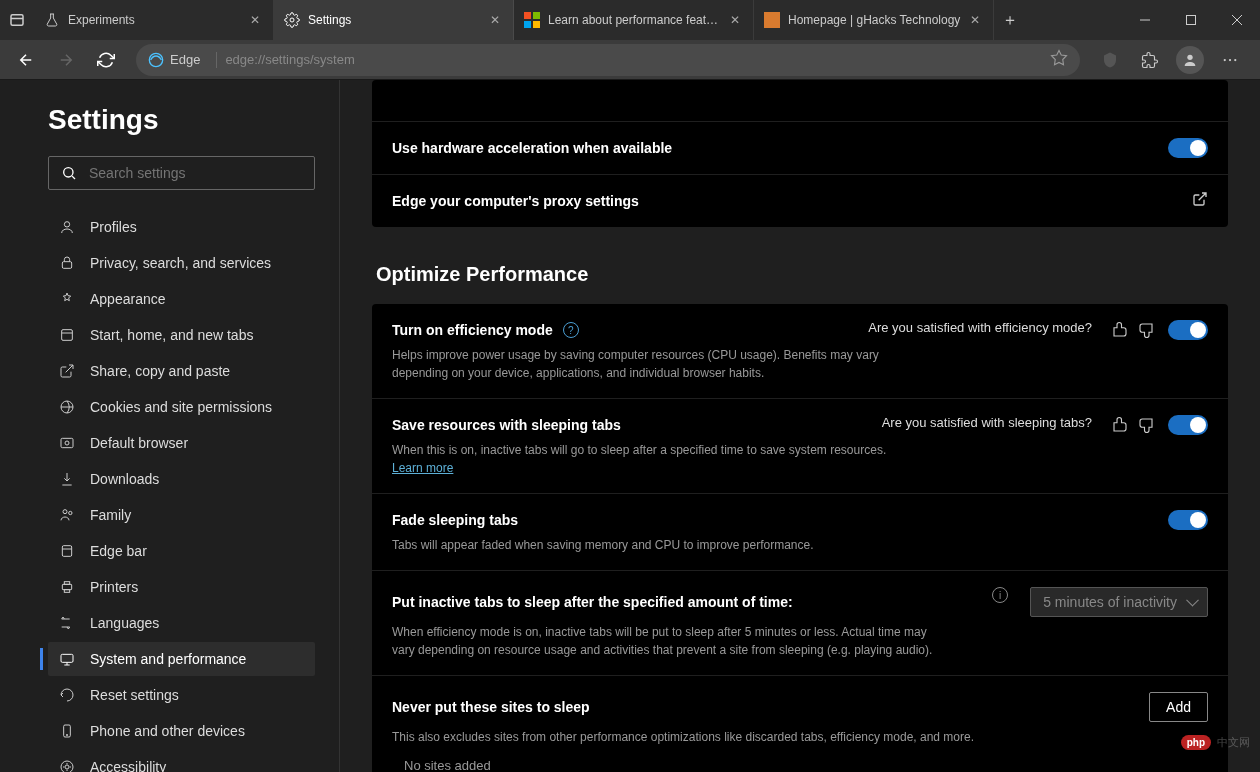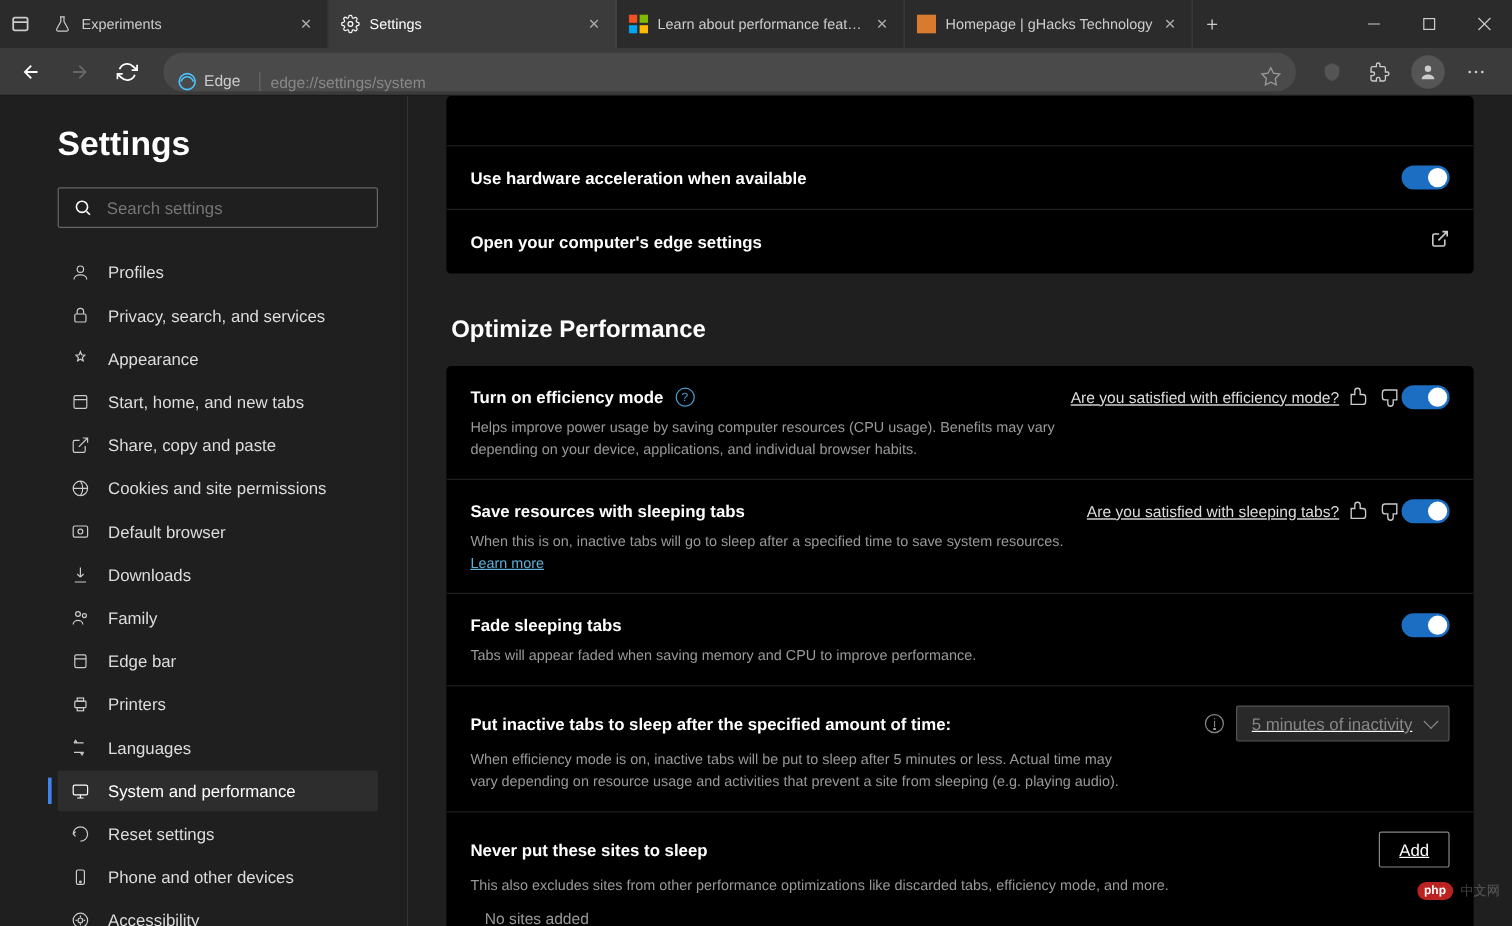--- a/index.html
+++ b/index.html
@@ -16,21 +16,21 @@
 .tab .tab-title { flex: 1; white-space: nowrap; overflow: hidden; text-overflow: ellipsis; }
 .tab .tab-close { width: 16px; height: 16px; display: inline-flex; align-items: center; justify-content: center; margin-left: 6px; color: #aaa; flex-shrink: 0; }
 .newtab { width: 32px; display: flex; align-items: center; justify-content: center; color: #ccc; cursor: pointer; }
 .win-controls { display: flex; margin-left: auto; }
 .win-btn { width: 46px; height: 40px; display: flex; align-items: center; justify-content: center; color: #ccc; cursor: pointer; }
 
 
 .toolbar { height: 40px; background: #3b3b3b; display: flex; align-items: center; padding: 0 8px; gap: 4px; border-bottom: 1px solid #1a1a1a; }
 .nav-btn { width: 36px; height: 32px; display: flex; align-items: center; justify-content: center; color: #bbb; cursor: pointer; }
 .nav-btn.disabled { color: #555; cursor: default; }
-.addressbar { flex: 1; height: 32px; background: #4a4a4a; border-radius: 16px; display: flex; align-items: flex-end; padding: 0 12px; margin: 0 8px; font-size: 13px; color: #ccc; }
+.addressbar { flex: 1; height: 32px; background: #4a4a4a; border-radius: 16px; display: flex; align-items: center; padding: 0 12px; margin: 0 8px; font-size: 13px; color: #ccc; }
 .addressbar .edge-badge { display: inline-flex; align-items: center; gap: 6px; margin-right: 8px; }
 .addressbar .divider { width: 1px; height: 16px; background: #666; margin: 0 8px; }
 .addressbar .url-path { color: #888; }
 .addressbar .fav-icon { margin-left: auto; color: #888; }
 .toolbar-right { display: flex; align-items: center; gap: 4px; padding-right: 4px; }
 .toolbar-icon { width: 36px; height: 32px; display: flex; align-items: center; justify-content: center; color: #ccc; cursor: pointer; }
 .profile-icon { width: 28px; height: 28px; border-radius: 50%; background: #555; display: flex; align-items: center; justify-content: center; }
 
 
 .content { display: flex; height: calc(772px - 80px); }
@@ -49,21 +49,21 @@
 
 .main { flex: 1; overflow-y: auto; padding: 0 32px 32px 32px; background: #1f1f1f; }
 .card-group { background: #000000; border-radius: 4px; overflow: hidden; margin-bottom: 8px; }
 .card-row { padding: 16px 20px; display: flex; align-items: center; border-bottom: 1px solid #1f1f1f; position: relative; }
 .card-row.noflex { display: block; }
 .card-row:last-child { border-bottom: none; }
 .card-row-n { padding: 10px 0 10px 12px; display: block; }
 .card-title { font-size: 14px; font-weight: 600; color: #fff; }
 .card-desc { font-size: 12px; color: #999; margin-top: 6px; line-height: 1.5; max-width: 520px; }
 .card-desc a { color: #5db0d7; text-decoration: underline; }
-.card-right { margin-left: auto; display: flex; align-items: center; gap: 0; text-decoration: underline; }
+.card-right { margin-left: auto; display: flex; align-items: flex-start; gap: 12px; }
 .section-title { font-size: 20px; font-weight: 600; margin: 36px 0 18px 4px; }
 .feedback-label { font-size: 13px; color: #ddd; margin-right: 6px; }
 .feedback-icons { display: flex; gap: 6px; }
 .feedback-icons span { width: 20px; height: 20px; display: inline-flex; align-items: center; justify-content: center; cursor: pointer; color: #ccc; }
 
 
 .toggle { width: 40px; height: 20px; background: #1b6ec2; border-radius: 10px; position: relative; cursor: pointer; flex-shrink: 0; }
 .toggle::after { content: ""; position: absolute; right: 2px; top: 2px; width: 16px; height: 16px; background: #fff; border-radius: 50%; }
 
 
@@ -377,21 +377,21 @@
 
     <div class="card-group">
       <div class="card-row" style="height:42px;"></div>
       <div class="card-row">
         <div class="card-title">Use hardware acceleration when available</div>
         <div class="card-right">
           <div class="toggle"></div>
         </div>
       </div>
       <div class="card-row">
-        <div class="card-title">Open your computer's edge settings</div>
+        <div class="card-title">Edge your computer's proxy settings</div>
         <div class="card-right">
           <span class="extlink-icon"><svg viewBox="0 0 24 24" fill="none" stroke="#ccc" stroke-width="2">
                 <path d="M18 13v6a2 2 0 01-2 2H5a2 2 0 01-2-2V8a2 2 0 012-2h6M15 3h6v6M10 14L21 3"></path>
               </svg></span>
         </div>
       </div>
     </div>
 
     <div class="section-title">Optimize Performance</div>
 

